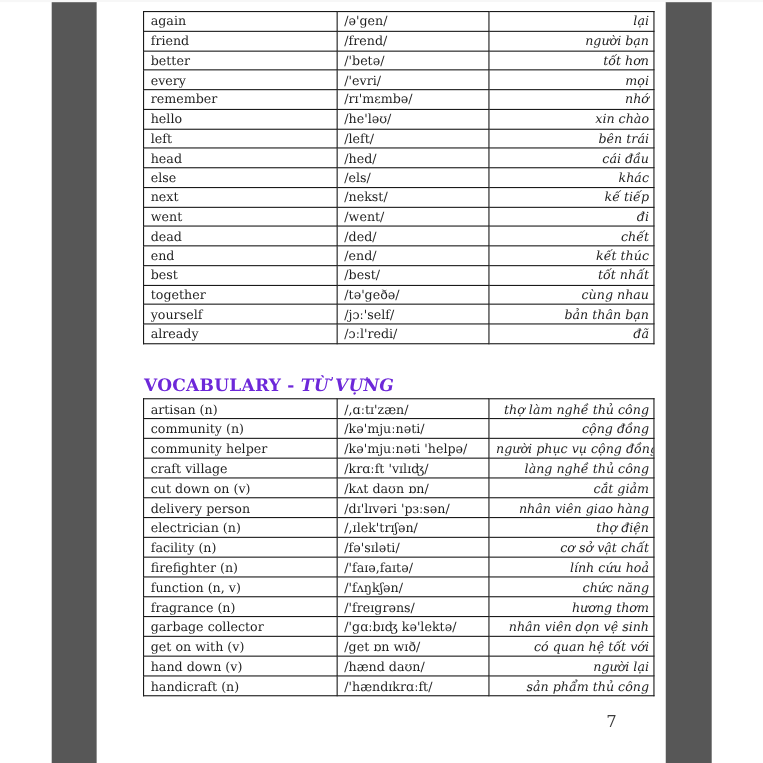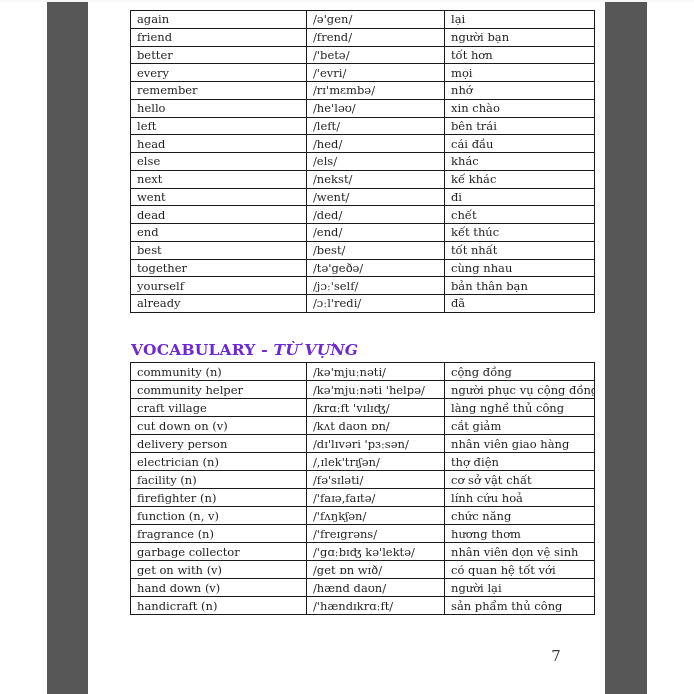--- a/index.html
+++ b/index.html
@@ -25,21 +25,21 @@
   .t1 tr{height:17.75px;}
   .t2 tr{height:18px;}
   table.vocab td{
     border:1px solid #1a1a1a;
     padding:0 4px 0 6px;
     vertical-align:middle;
     white-space:nowrap;overflow:hidden;
   }
   td.word{width:165px;}
   td.ipa{width:127px;}
-  td.meaning{width:139px;}
+  td.meaning{width:139px;font-style:italic;text-align:right;}
 
   .heading{
     position:absolute;left:43px;top:338px;margin:0;
     font-size:15.5px;font-weight:bold;color:#6d28d9;
     letter-spacing:0.2px;white-space:nowrap;
   }
   .heading .hi{font-style:italic;}
 
   .pagenum{
     position:absolute;left:460px;top:645px;width:16px;
@@ -108,21 +108,21 @@
 
         <tr>
           <td class="word">else</td>
           <td class="ipa">/els/</td>
           <td class="meaning">khác</td>
         </tr>
 
         <tr>
           <td class="word">next</td>
           <td class="ipa">/nekst/</td>
-          <td class="meaning">kế khác</td>
+          <td class="meaning">kế tiếp</td>
         </tr>
 
         <tr>
           <td class="word">went</td>
           <td class="ipa">/went/</td>
           <td class="meaning">đi</td>
         </tr>
 
         <tr>
           <td class="word">dead</td>
@@ -161,20 +161,25 @@
           <td class="meaning">đã</td>
         </tr>
       </tbody>
   </table>
 
   <h2 class="heading"><span>VOCABULARY - </span><span class="hi">TỪ VỰNG</span></h2>
 
   <table class="vocab t2">
     <tbody>
 
+        <tr>
+          <td class="word">artisan (n)</td>
+          <td class="ipa">/,ɑːtɪ'zæn/</td>
+          <td class="meaning">thợ làm nghề thủ công</td>
+        </tr>
 
         <tr>
           <td class="word">community (n)</td>
           <td class="ipa">/kə'mjuːnəti/</td>
           <td class="meaning">cộng đồng</td>
         </tr>
 
         <tr>
           <td class="word">community helper</td>
           <td class="ipa">/kə'mjuːnəti 'helpə/</td>

